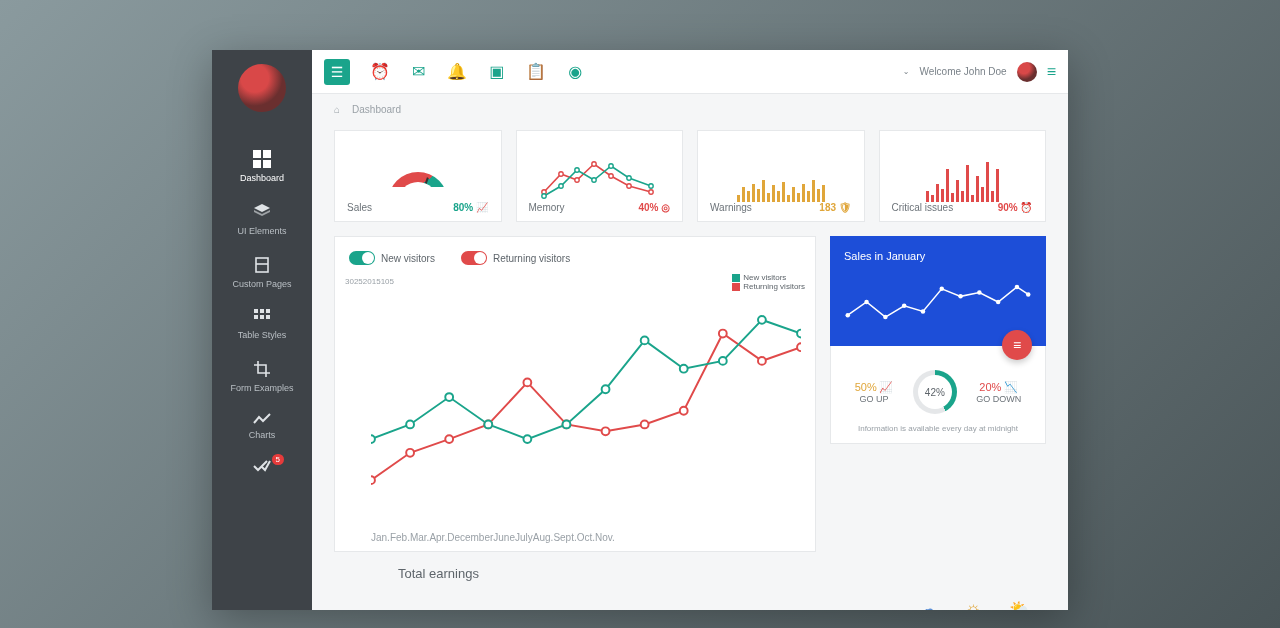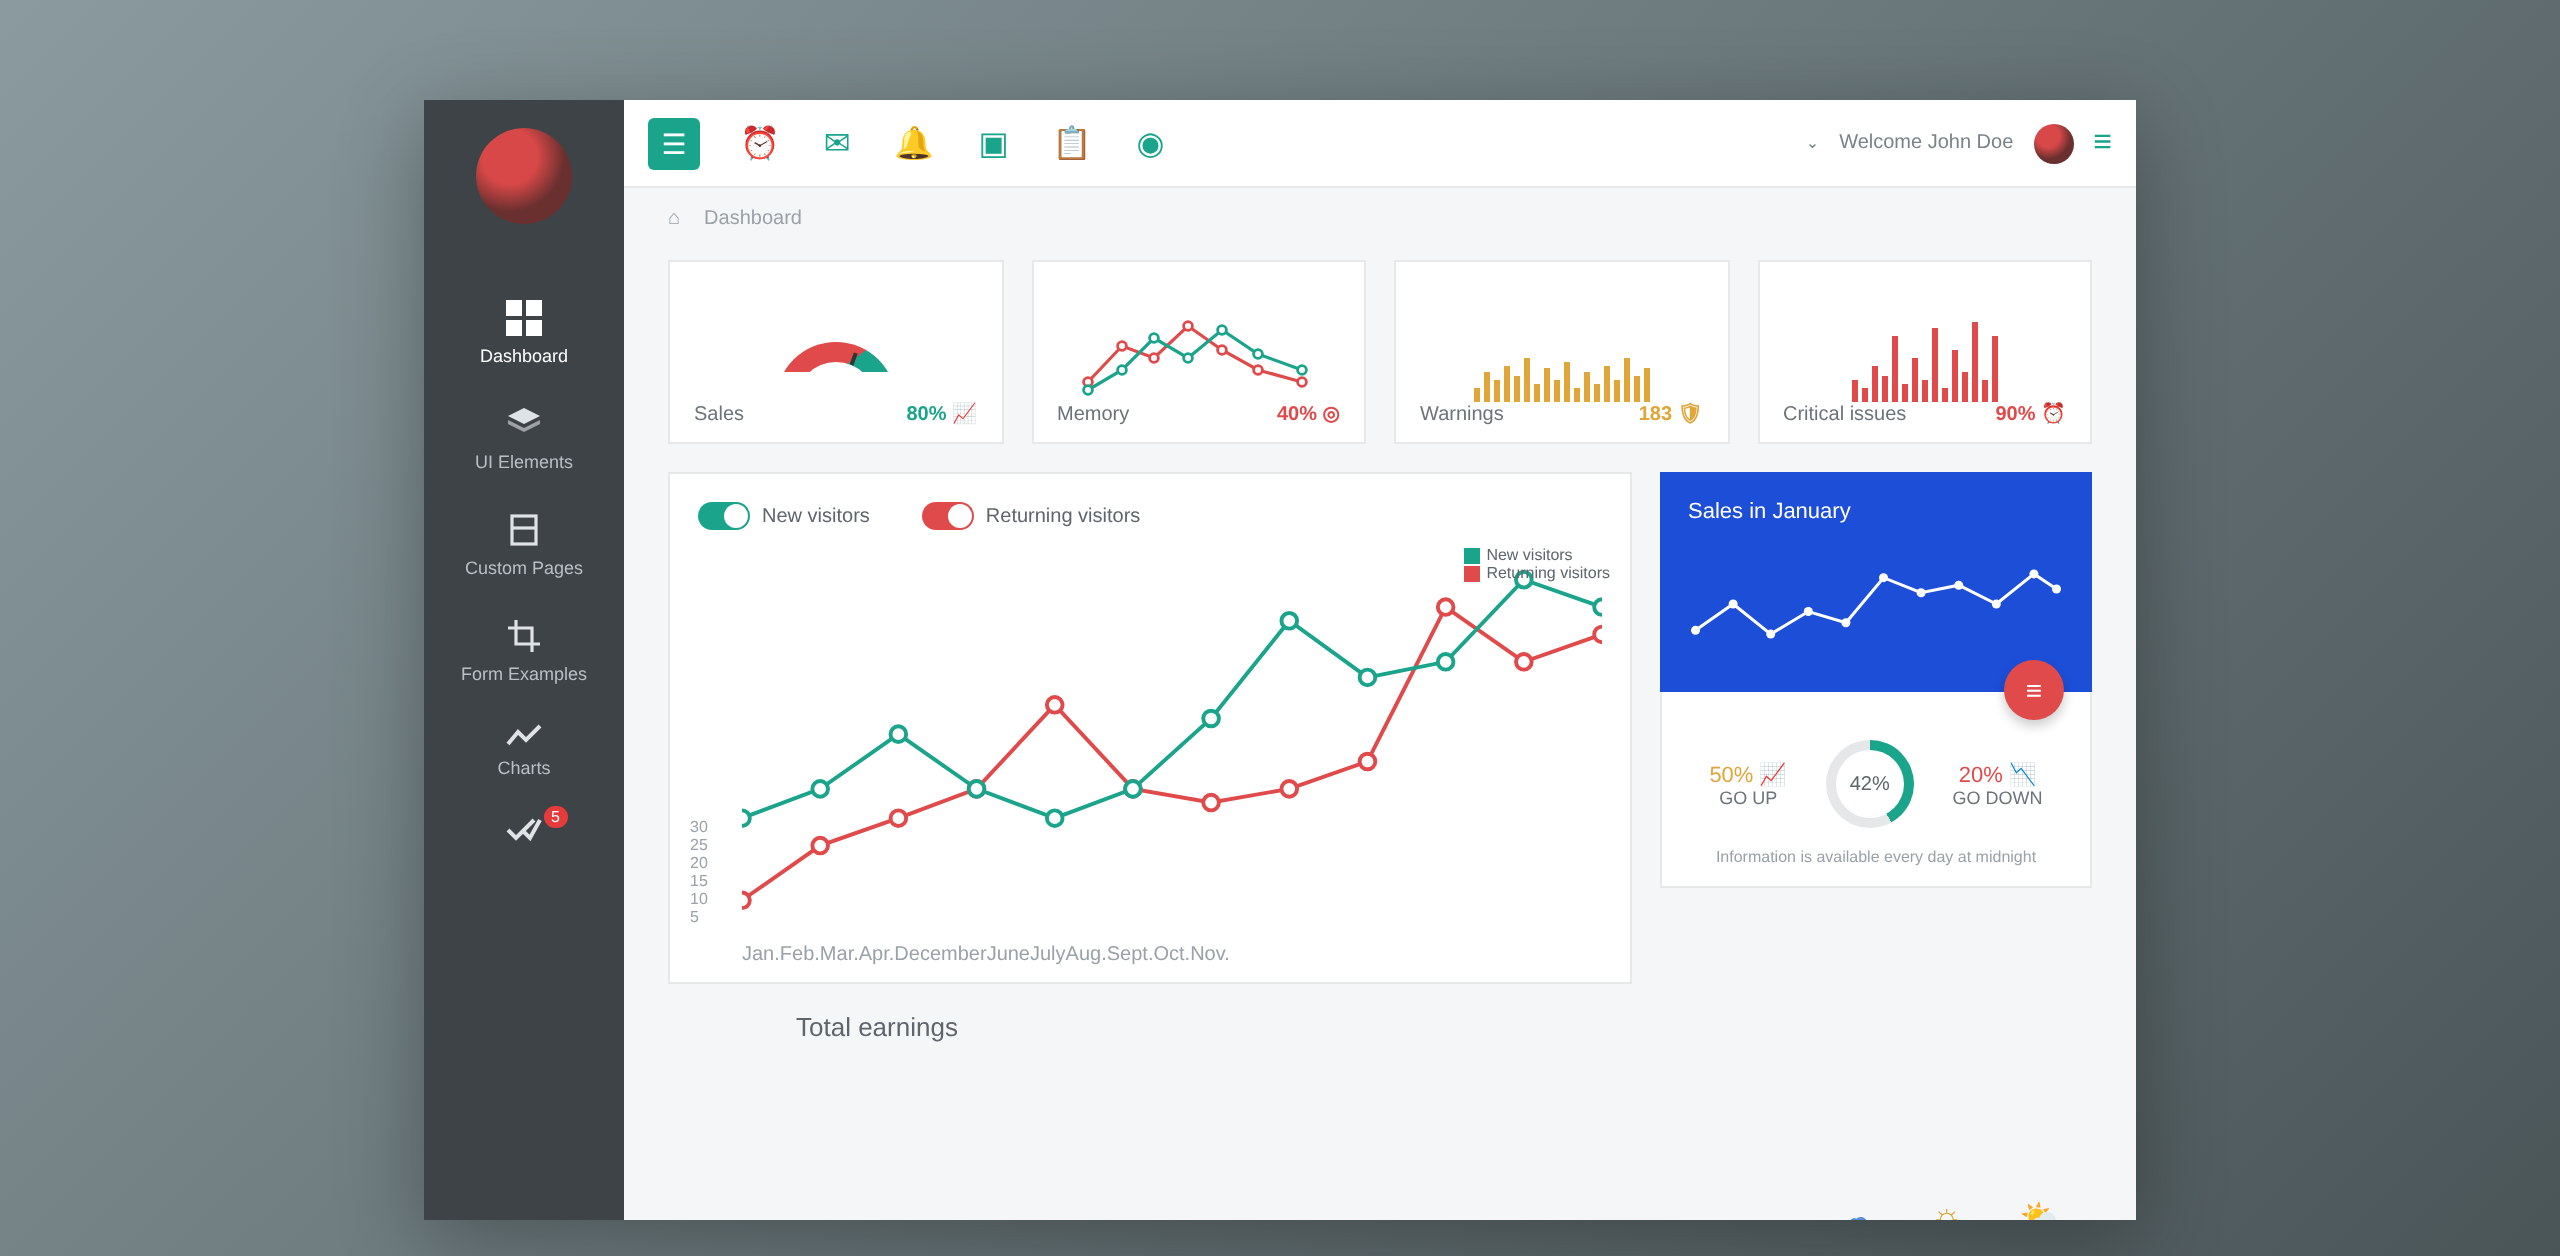--- a/index.html
+++ b/index.html
@@ -38,28 +38,28 @@
 
 
 .mini-line{width:120px;height:46px;}
 
 
 .mini-bars{display:flex;align-items:flex-end;gap:2px;height:46px;}
 .mini-bars i{display:block;width:3px;background:#e0a63a;}
 .mini-bars.red i{background:#e04a4a;}
 
 .row2{display:flex; gap:14px;}
-.big-chart{flex:1; background:#fff; border:1px solid #e6e8ea; padding:14px 14px 8px; position:relative; height:256px;}
+.big-chart{flex:1; background:#fff; border:1px solid #e6e8ea; padding:14px 14px 8px; position:relative; height:316px;}
 .toggles{display:flex; gap:26px; font-size:10px; color:#5e656b; margin-bottom:10px;}
 .toggle{display:flex;align-items:center;gap:6px;cursor:pointer;}
 .sw{width:26px;height:14px;border-radius:7px;position:relative;}
 .sw.g{background:#1aa48b;}
 .sw.r{background:#e04a4a;}
 .sw::after{content:"";position:absolute;width:12px;height:12px;border-radius:50%;background:#fff;top:1px;right:1px;}
-.axis-y{position:absolute;left:10px;top:40px;bottom:28px;width:20px;display:flex;flex-direction:column;justify-content:flex-end;font-size:8px;color:#9aa1a7;}
+.axis-y{position:absolute;left:10px;top:40px;bottom:28px;width:20px;display:flex;flex-direction:row;justify-content:space-between;font-size:8px;color:#9aa1a7;}
 .axis-x{position:absolute;left:36px;right:14px;bottom:8px;display:flex;font-size:10px;color:#9aa1a7;}
 .chart-area{position:absolute;left:36px;right:14px;top:40px;bottom:28px;}
 .legend{position:absolute;right:10px;top:36px;font-size:8px;color:#5e656b;}
 .legend div{display:flex;align-items:center;gap:3px;}
 .legend i{display:block;width:8px;height:8px;}
 .sales-panel{width:216px;display:flex;flex-direction:column;gap:0;}
 .sales-top{background:#1d4ed8;color:#fff;padding:14px 14px 10px;height:110px;position:relative;}
 .sales-title{font-size:11px;margin-bottom:10px;}
 .sales-spark{width:100%;height:60px;}
 .fab{position:absolute;right:14px;bottom:-14px;width:30px;height:30px;border-radius:50%;background:#e04a4a;color:#fff;display:flex;align-items:center;justify-content:center;font-size:14px;cursor:pointer;box-shadow:0 3px 6px rgba(0,0,0,.2);}
@@ -106,20 +106,33 @@
       <span>UI Elements</span>
     </div>
     <div class="nav-item">
       <span class="ico">
           <svg width="18" height="18" viewBox="0 0 18 18" fill="none" stroke="currentColor" stroke-width="1.6">
             <rect x="3" y="2" width="12" height="14"></rect>
             <path d="M3 8h12"></path>
           </svg>
         </span>
       <span>Custom Pages</span>
+    </div>
+    <div class="nav-item">
+      <span class="ico">
+          <svg width="16" height="16" viewBox="0 0 16 16" fill="currentColor">
+            <rect x="0" y="0" width="4" height="4"></rect>
+            <rect x="6" y="0" width="4" height="4"></rect>
+            <rect x="12" y="0" width="4" height="4"></rect>
+            <rect x="0" y="6" width="4" height="4"></rect>
+            <rect x="6" y="6" width="4" height="4"></rect>
+            <rect x="12" y="6" width="4" height="4"></rect>
+          </svg>
+        </span>
+      <span>Table Styles</span>
     </div>
     <div class="nav-item">
       <span class="ico">
           <svg width="18" height="18" viewBox="0 0 18 18" fill="none" stroke="currentColor" stroke-width="1.6">
             <path d="M5 1v12h12M1 5h12v12"></path>
           </svg>
         </span>
       <span>Form Examples</span>
     </div>
     <div class="nav-item">

